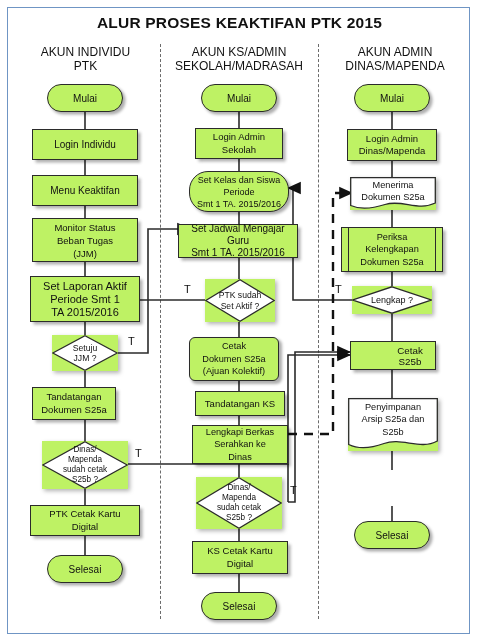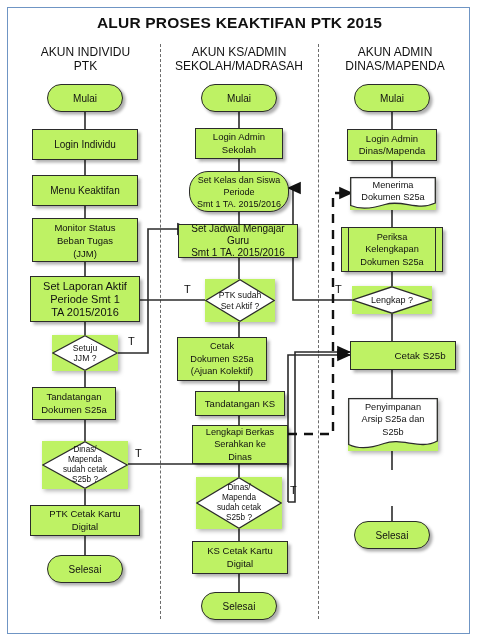--- a/index.html
+++ b/index.html
@@ -189,21 +189,21 @@
   </div>
 
   <div class="node dec" style="left:205px;top:279px;width:70px;height:43px;">
     <svg class="decsvg" viewBox="0 0 70 43" preserveAspectRatio="none">
       <polygon points="35,0.8 69.2,21.5 35,42.2 0.8,21.5" fill="#fff" stroke="#2b2b2b" stroke-width="1.3"></polygon>
     </svg>
     <div class="dectxt" style="font-size:8.6px;line-height:10.5px;white-space:pre-line;">PTK sudah
 Set Aktif ?</div>
   </div>
 
-  <div class="node proc" style="left:177px;top:337px;width:90px;height:44px;font-size:9.2px;line-height:12.5px;white-space:pre-line;">
+  <div class="node proc" style="left:189px;top:337px;width:90px;height:44px;font-size:9.2px;line-height:12.5px;white-space:pre-line;border-radius:6px;">
     <span>Cetak
 Dokumen S25a
 (Ajuan Kolektif)</span>
   </div>
 
   <div class="node proc txt" style="left:195px;top:391px;width:90px;height:25px;font-size:9.5px;">
     <span>Tandatangan KS</span>
   </div>
 
   <div class="node proc" style="left:192px;top:425px;width:96px;height:39px;font-size:9.2px;line-height:12.5px;white-space:pre-line;">
@@ -254,21 +254,21 @@
 Dokumen S25a</span>
   </div>
 
   <div class="node dec" style="left:352px;top:286px;width:80px;height:28px;">
     <svg class="decsvg" viewBox="0 0 80 28" preserveAspectRatio="none">
       <polygon points="40,0.8 79.2,14 40,27.2 0.8,14" fill="#fff" stroke="#2b2b2b" stroke-width="1.3"></polygon>
     </svg>
     <div class="dectxt" style="font-size:9px;line-height:11px;white-space:pre-line;">Lengkap ?</div>
   </div>
 
-  <div class="node proc txt" style="left:350px;top:341px;width:106px;height:29px;font-size:9.8px;padding-left:37px;">
+  <div class="node proc txt" style="left:350px;top:341px;width:86px;height:29px;font-size:9.8px;padding-left:37px;">
     <span>Cetak S25b</span>
   </div>
 
   <div class="node doc" style="left:348px;top:398px;width:90px;height:53px;">
     <svg class="docsvg" viewBox="0 0 90 53" preserveAspectRatio="none">
       <path d="M0.7,0.7 L89.3,0.7 L89.3,43 C72,52.5 54,39 36,45.5 C23,50.2 11,51.5 0.7,46.5 Z" fill="#fff" stroke="#2b2b2b" stroke-width="1.3"></path>
     </svg>
     <div class="doctxt" style="font-size:9.2px;line-height:12.5px;white-space:pre-line;padding-bottom:10px;">Penyimpanan
 Arsip S25a dan
 S25b</div>

